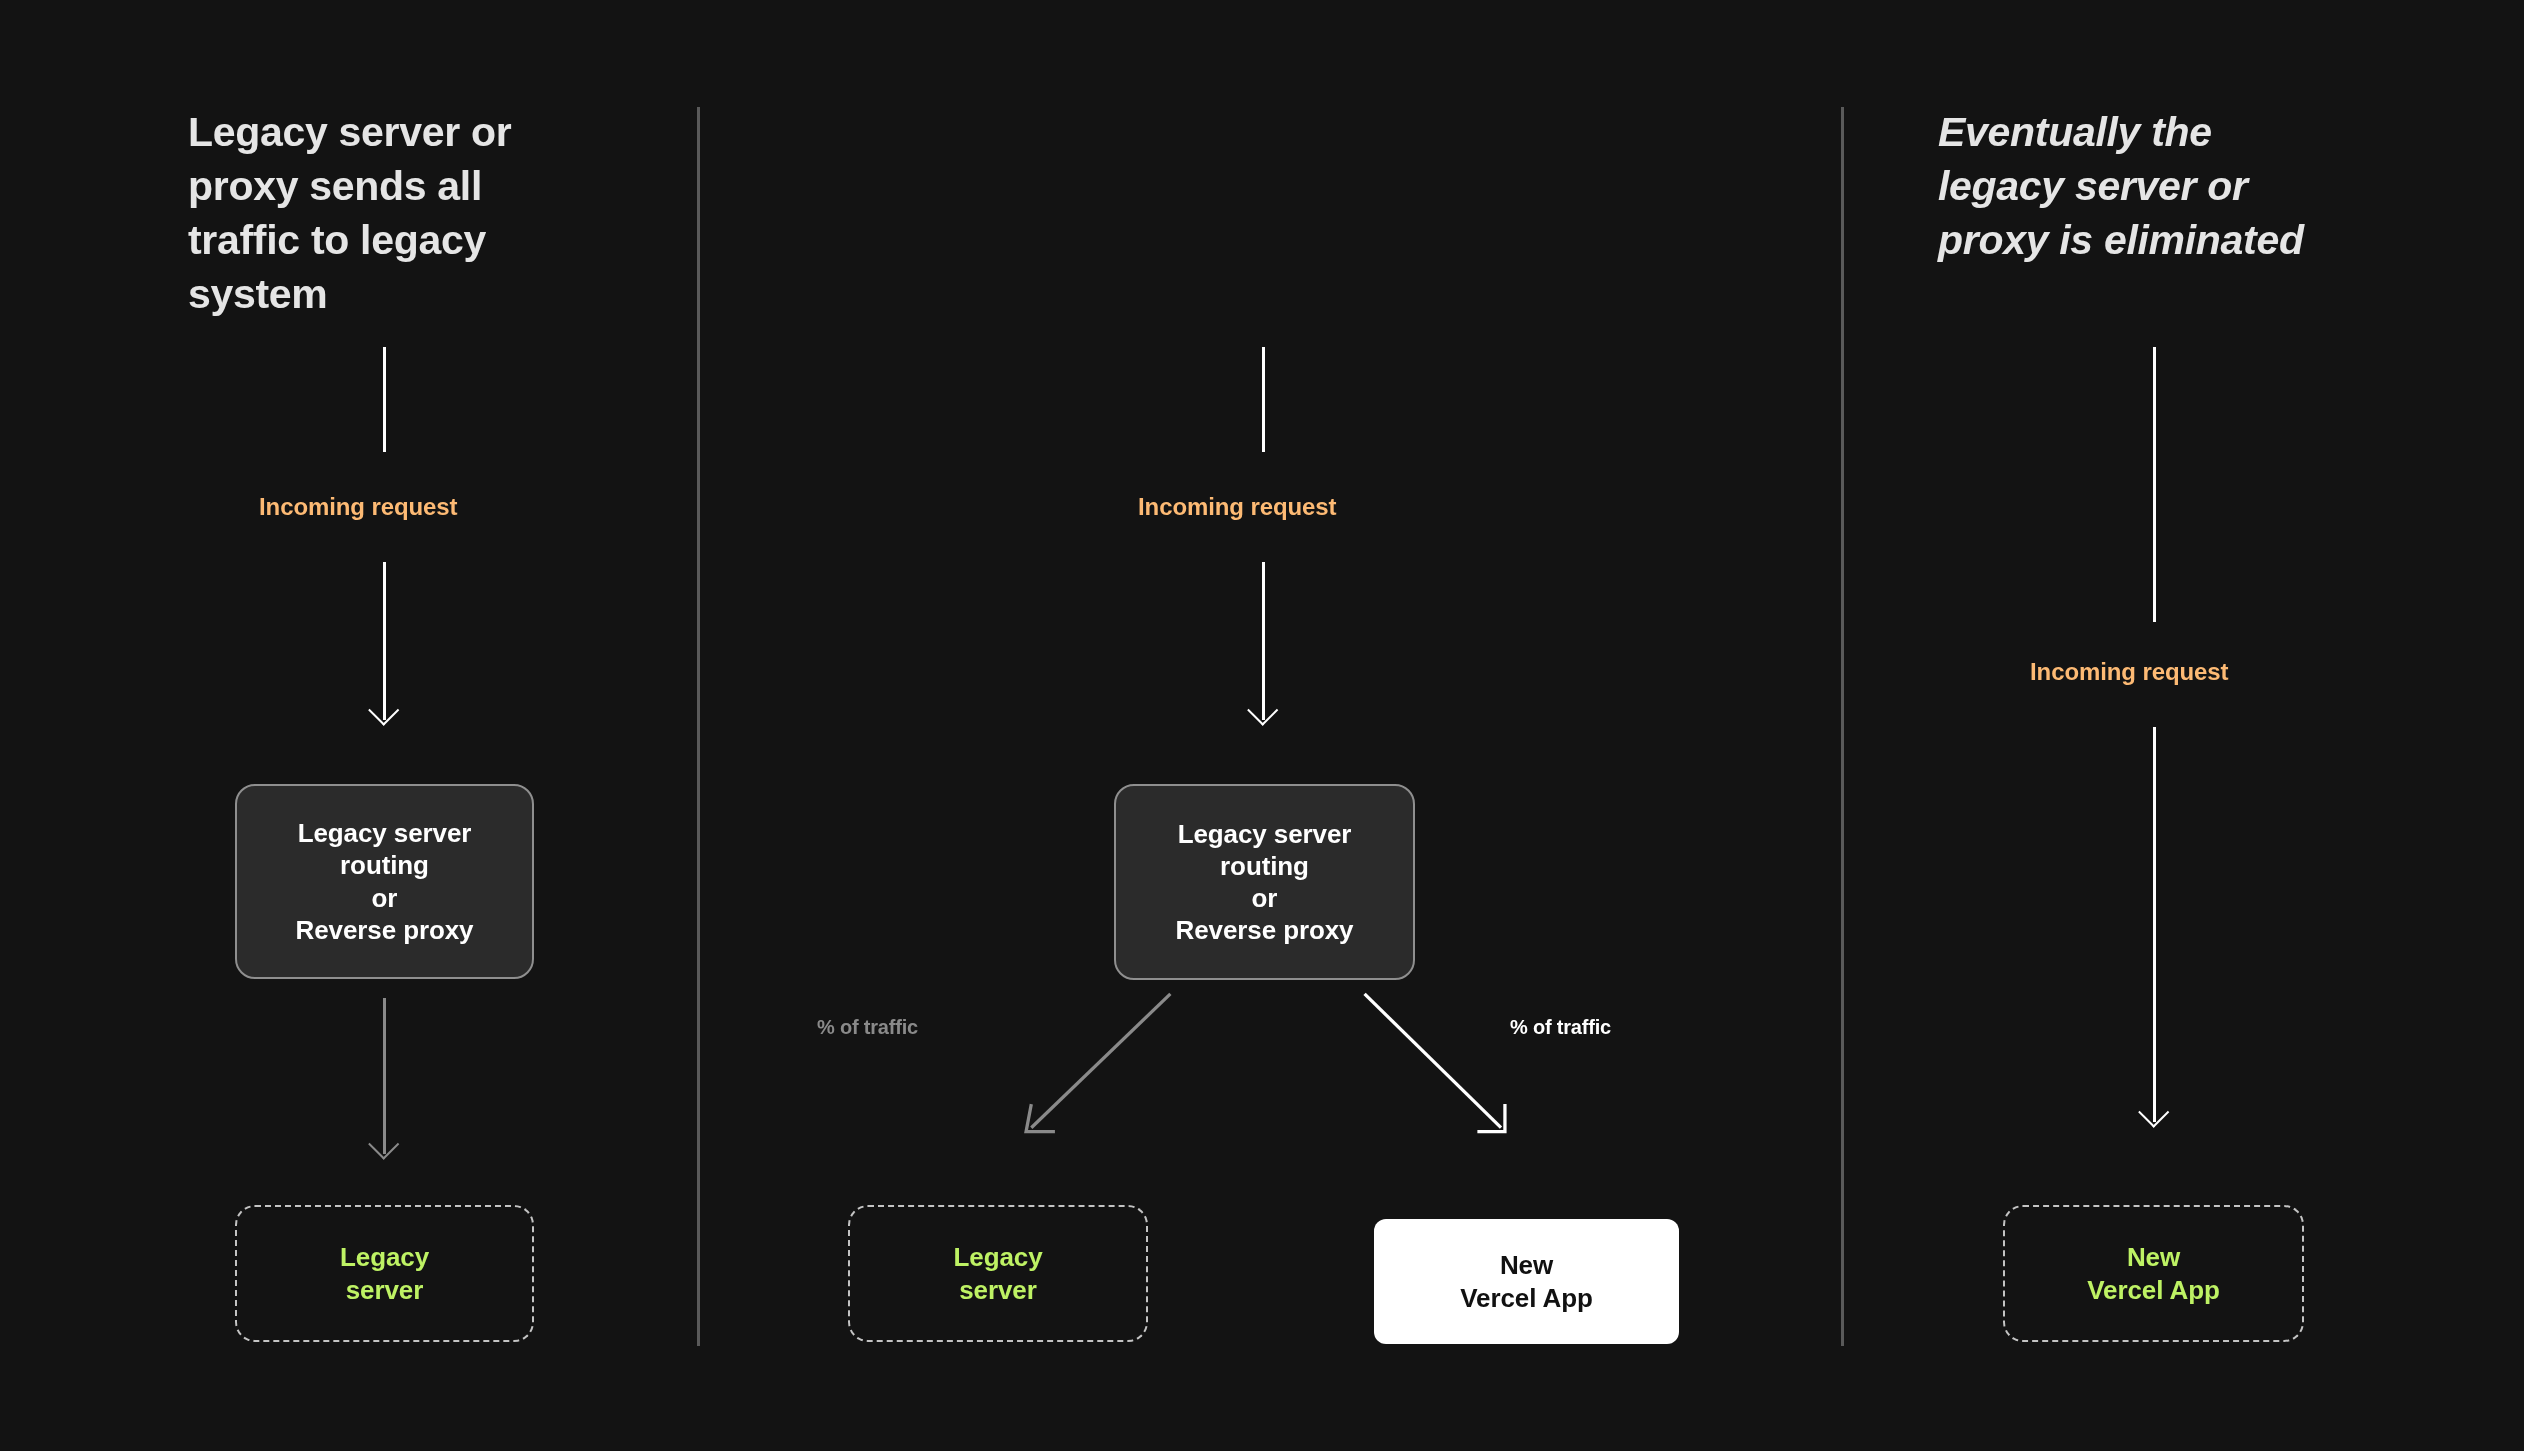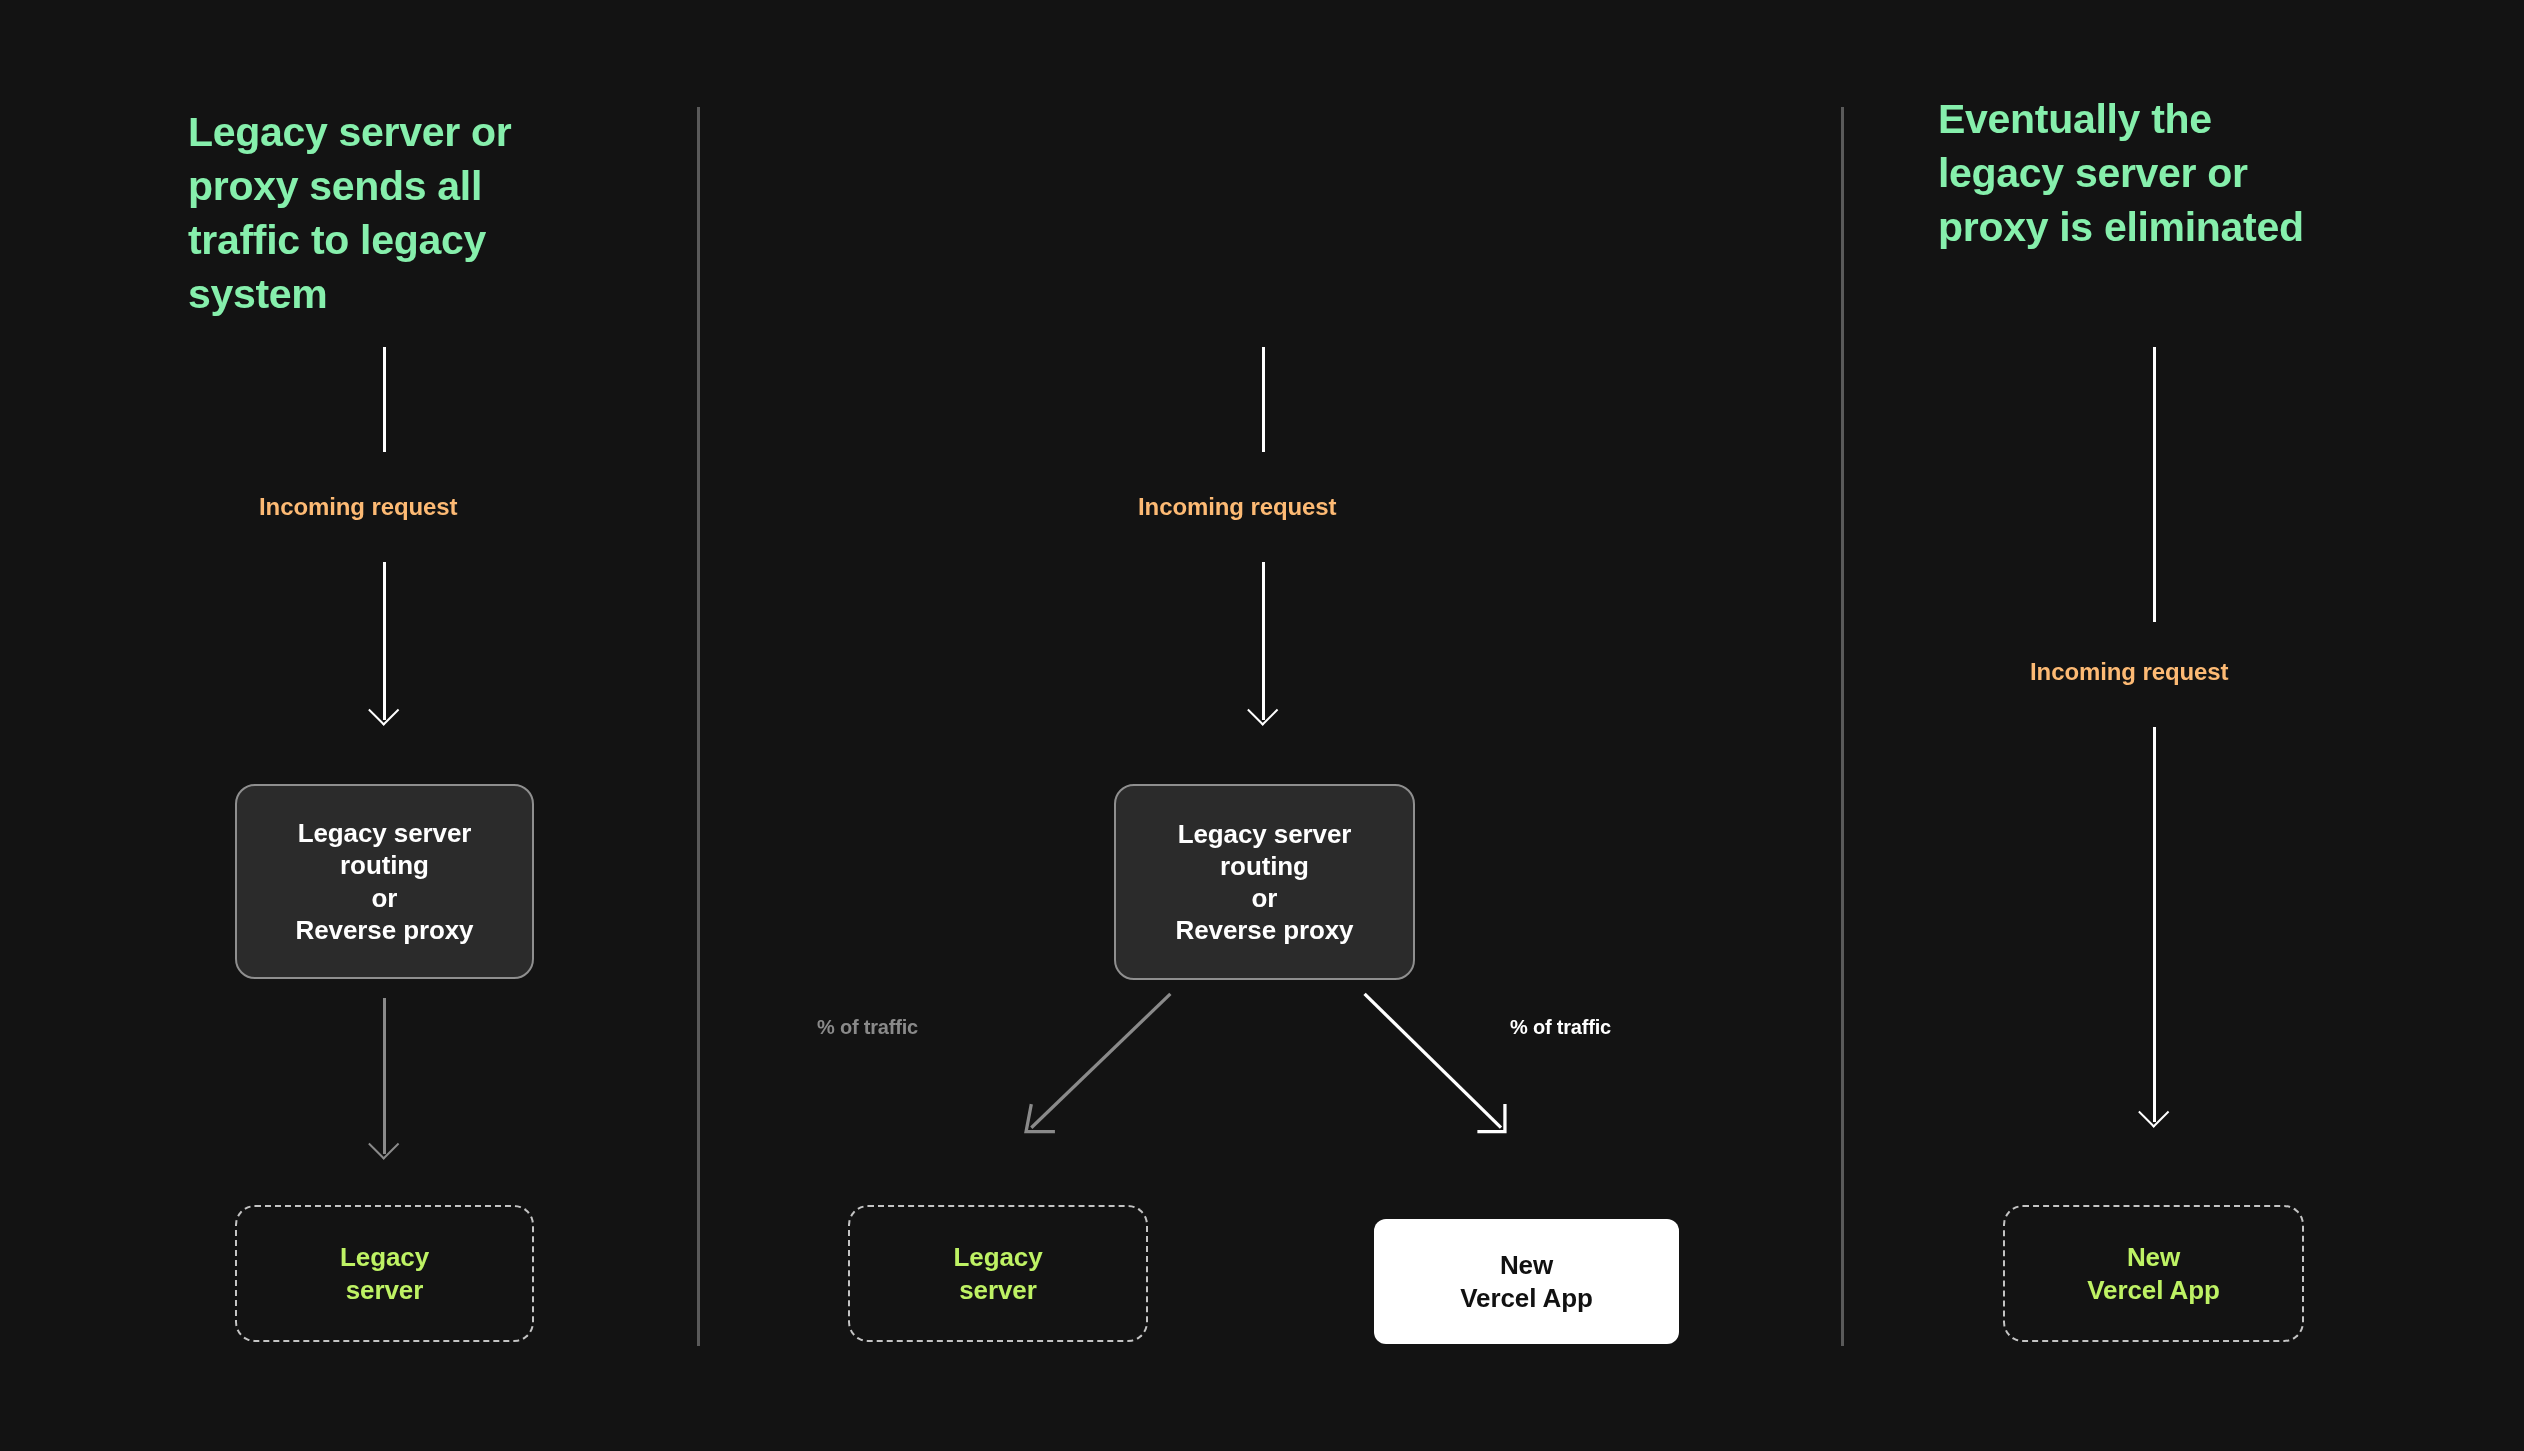--- a/index.html
+++ b/index.html
@@ -34,26 +34,26 @@
   .divider.d1 { left: 697px; }
   .divider.d2 { left: 1841px; }
 
   
   .col-heading {
     position: absolute;
     font-size: 41px;
     font-weight: 700;
     line-height: 1.32;
     letter-spacing: -0.3px;
-    color: #86efac;
+    color: #e5e5e5;
     white-space: pre-line;
   }
   .col-heading.c1 { left: 188px;  top: 105px;  width: 408px; }
   .col-heading.c2 { left: 847px; top: 105px;  width: 921px; }
-  .col-heading.c3 { left: 1938px; top: 92px;  width: 460px; }
+  .col-heading.c3 { left: 1938px; top: 105px;  width: 460px; font-style: italic; }
 
   
   .vline {
     position: absolute;
     width: 2.6px;
     background: #ffffff;
   }
 
   
   .arrow-down {

